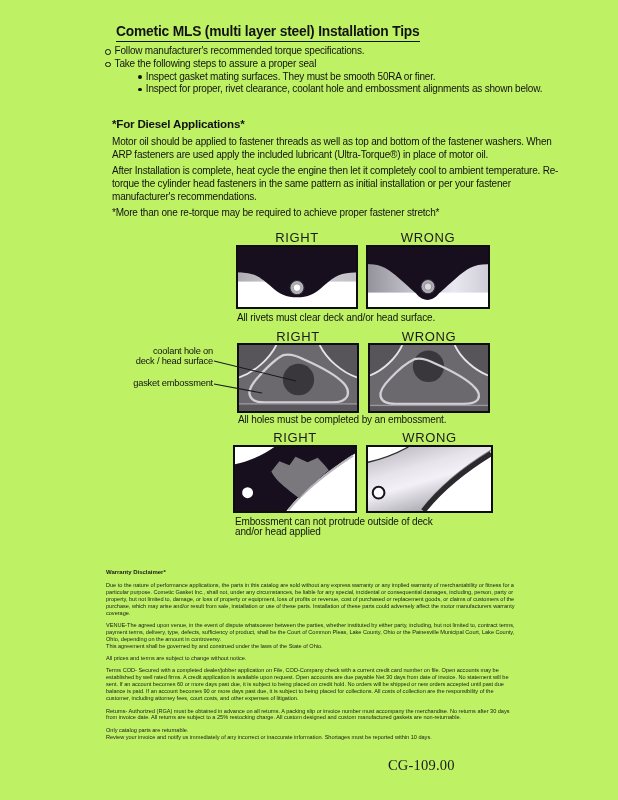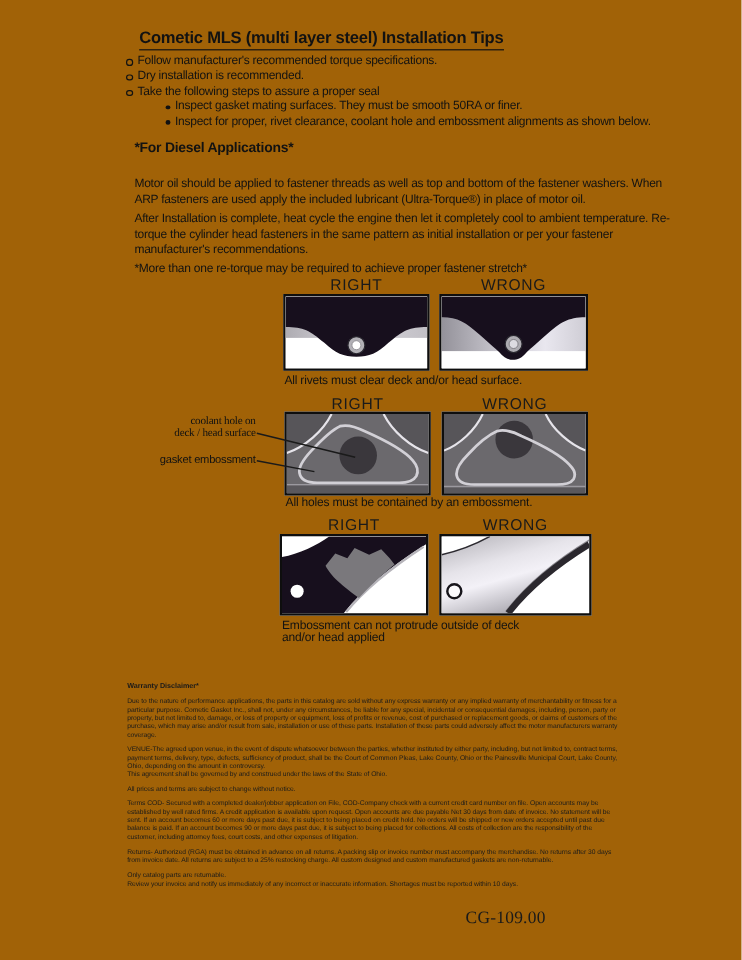--- a/index.html
+++ b/index.html
@@ -1,33 +1,33 @@
 <!DOCTYPE html>
 <html><head>
 <meta charset="utf-8">
 <style>
   html,body{margin:0;padding:0;background:#ffffff;}
   #page{
-    position:relative;width:618px;height:800px;background:#a16207;overflow:hidden;
+    position:relative;width:618px;height:800px;background:#bef264;overflow:hidden;
     font-family:"Liberation Sans", sans-serif;color:#121212;
   }
   .abs{position:absolute;}
   
   #title{left:116px;top:24px;font-size:13.8px;font-weight:bold;letter-spacing:-0.2px;
          border-bottom:1.6px solid #121212;padding-bottom:2px;}
   
   #bullets{left:105px;top:45px;width:470px;font-size:10px;letter-spacing:-0.2px;line-height:12.8px;}
   .b-row{display:flex;align-items:flex-start;}
   .b-row.sub{margin-left:33px;}
   .mk{flex:0 0 auto;margin:4px 4px 0 0;width:3.6px;height:3.6px;border-radius:50%;}
   .mk.open{border:1px solid #121212;}
   .mk.fill{background:#121212;width:3.8px;height:3.8px;margin-top:4.2px;}
   
   #diesel-h{left:112px;top:117px;font-size:11.6px;font-weight:bold;letter-spacing:-0.2px;}
-  .para{left:112px;width:454px;font-size:10px;letter-spacing:-0.2px;line-height:13px;margin-top:12px;}
+  .para{left:112px;width:454px;font-size:10px;letter-spacing:-0.2px;line-height:13px;}
   #dp1{top:135px;} #dp2{top:164px;} #dp3{top:206px;}
   
   .dg-h{font-size:13px;letter-spacing:0.6px;text-align:center;color:#1a1a1a;}
   .cap{font-size:10px;letter-spacing:-0.15px;line-height:9.8px;color:#121212;}
   
   .fig{border:2.6px solid #0e0e0e;box-sizing:border-box;background:#fff;}
   .fig svg{display:block;width:100%;height:100%;}
   
   .lbl{left:108px;width:105px;text-align:right;font-size:9.3px;letter-spacing:-0.2px;line-height:10.2px;color:#121212;}
   
@@ -43,24 +43,20 @@
 <body>
 
 <div id="page">
 
   <div class="abs" id="title">Cometic MLS (multi layer steel) Installation Tips</div>
 
   <div class="abs" id="bullets">
     <div class="b-row">
       <span class="mk open"></span>
       <span>Follow manufacturer's recommended torque specifications.</span>
-    </div>
-    <div class="b-row">
-      <span class="mk open"></span>
-      <span>Dry installation is recommended.</span>
     </div>
     <div class="b-row">
       <span class="mk open"></span>
       <span>Take the following steps to assure a proper seal</span>
     </div>
     <div class="b-row sub">
       <span class="mk fill"></span>
       <span>Inspect gasket mating surfaces.  They must be smooth 50RA or finer.</span>
     </div>
     <div class="b-row sub">
@@ -111,21 +107,21 @@
       <circle cx="59.5" cy="39" r="7" fill="#aeacb2" stroke="#2a2830" stroke-width="1"></circle>
       <circle cx="59.5" cy="39" r="3.7" fill="#dddbe1" stroke="#76747a" stroke-width="0.7"></circle>
     </svg>
   </div>
 
   <div class="abs cap" style="left:237px;top:313px;width:260px;">All rivets must clear deck and/or head surface.</div>
 
   <div class="abs dg-h" style="left:237px;top:329px;width:122px;">RIGHT</div>
   <div class="abs dg-h" style="left:368px;top:329px;width:122px;">WRONG</div>
 
-  <div class="abs lbl" style="top:346px;font-family:Liberation Serif, serif;">
+  <div class="abs lbl" style="top:346px;">
     <div>coolant hole on</div>
     <div>deck / head surface</div>
   </div>
   <div class="abs lbl" style="top:378px;">gasket embossment</div>
 
   <div class="abs fig" style="left:237px;top:343px;width:122px;height:70px;">
     <svg viewBox="0 0 117 65" preserveAspectRatio="none">
       <rect x="0" y="0" width="117" height="65" fill="#6b696d"></rect>
       <path d="M0,0 H37 C30,14 15,27 0,32 Z" fill="#575559"></path>
       <path d="M37,0 C30,14 15,27 0,32" fill="none" stroke="#e6e4ea" stroke-width="1.8"></path>
@@ -150,21 +146,21 @@
       <path d="M0,59.5 H117" stroke="#9b999f" stroke-width="1.1"></path>
       <rect x="0" y="60.5" width="117" height="4.5" fill="#5a585c"></rect>
     </svg>
   </div>
 
   <svg class="abs overlay" style="left:110px;top:344px;" width="200" height="62" viewBox="0 0 200 62">
     <path d="M104,17 L186,37" stroke="#1a1a1a" stroke-width="1.2" fill="none"></path>
     <path d="M104,40 L152,49" stroke="#1a1a1a" stroke-width="1.2" fill="none"></path>
   </svg>
 
-  <div class="abs cap" style="left:238px;top:415px;width:260px;">All holes must be contained by an embossment.</div>
+  <div class="abs cap" style="left:238px;top:415px;width:260px;">All holes must be completed by an embossment.</div>
 
   <div class="abs dg-h" style="left:233px;top:430px;width:124px;">RIGHT</div>
   <div class="abs dg-h" style="left:366px;top:430px;width:127px;">WRONG</div>
 
   <div class="abs fig" style="left:233px;top:445px;width:124px;height:68px;">
     <svg viewBox="0 0 119 63" preserveAspectRatio="none">
       <rect x="0" y="0" width="119" height="63" fill="#ffffff"></rect>
       <path d="M0,17 C14,14 29,7.5 39,0 H119 V6.5 C91,24 67,43 51,63 H0 Z" fill="#170f1d"></path>
       <path d="M117,8.5 C90,26 67,45 53,62" fill="none" stroke="#b6b4ba" stroke-width="2"></path>
       <path d="M36,24 L44,14 L54,18 L60,9.5 L72,15 L82,10.5 L89,18 L93,23 C84,30.5 72,41 63.5,50.5 C59,47 51.5,41.5 46,36.5 C42,33 38,28 36,24 Z" fill="#7a787c"></path>

